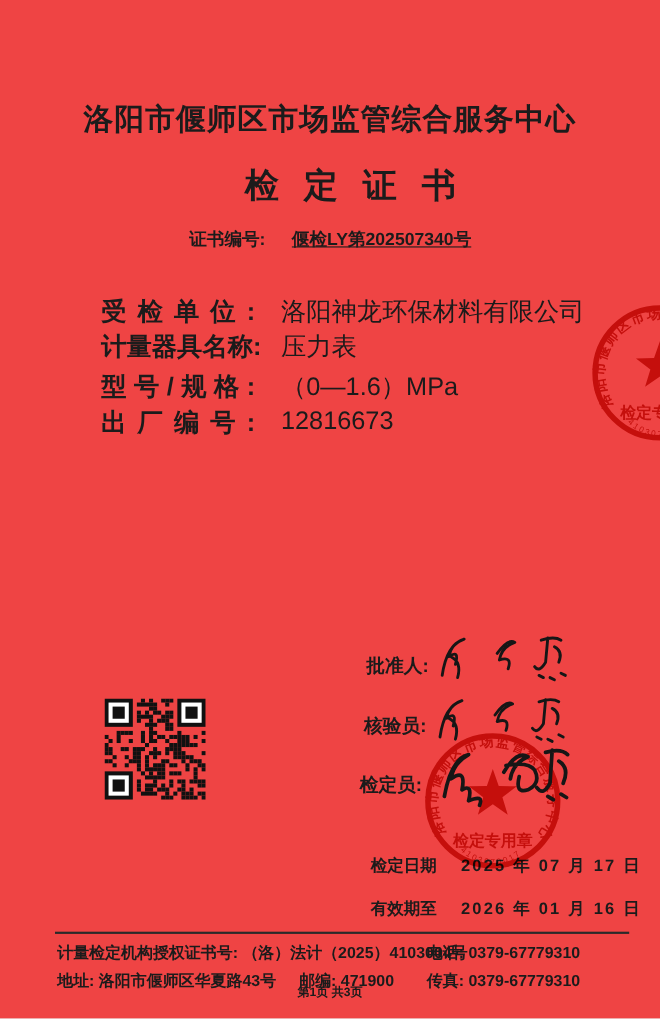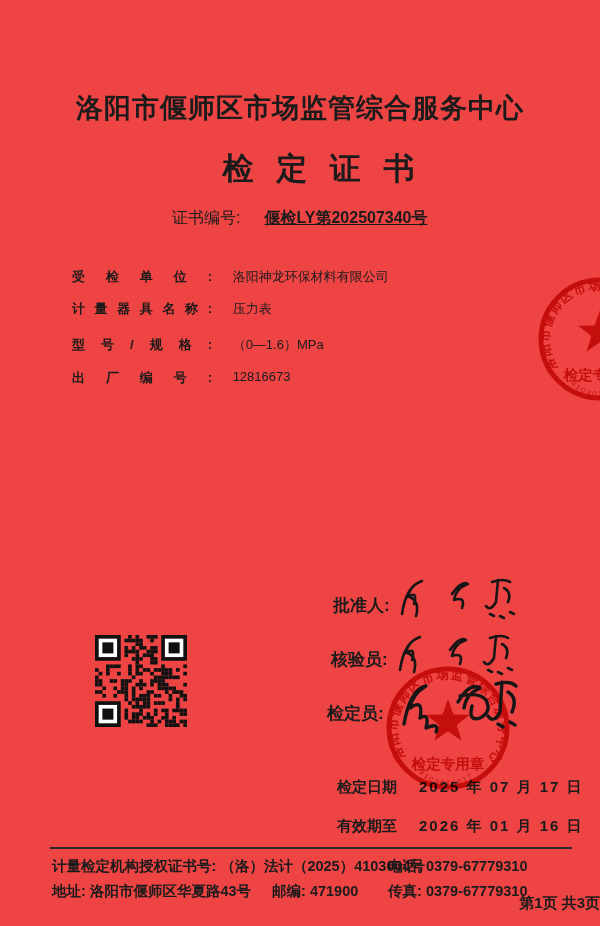--- a/index.html
+++ b/index.html
@@ -2,33 +2,33 @@
 <html><head>
 <meta charset="utf-8">
 <style>
   html,body{margin:0;padding:0;background:#e8e8e8;}
   .page{position:relative;width:600px;height:926px;margin:0 auto;background:#ef4444;
         overflow:hidden;font-family:"Liberation Sans",sans-serif;color:#1b1b1b;}
   .abs{position:absolute;}
   .org-title{top:90px;left:0;width:100%;text-align:center;font-size:27px;font-weight:700;letter-spacing:1px;}
   .doc-title{top:148px;left:0;width:100%;text-align:center;font-size:31px;font-weight:700;letter-spacing:7px;padding-left:22px;}
   .certno-row{top:208px;left:172px;font-size:16px;white-space:nowrap;}
-  .certno-row .lbl{font-weight:400;}
+  .certno-row .lbl{font-weight:700;}
   .certno-row .val{margin-left:24px;font-weight:600;text-decoration:underline;}
-  .field-row{left:72px;font-size:13px;white-space:nowrap;height:22px;}
+  .field-row{left:92px;font-size:23px;white-space:nowrap;height:22px;}
   .field-row .flbl{display:inline-block;width:140px;font-weight:700;
                    text-align:justify;text-align-last:justify;vertical-align:top;}
   .field-row .fval{display:inline-block;margin-left:17px;font-weight:500;}
   .sig-label{font-size:17px;font-weight:700;white-space:nowrap;}
   .sig-svg{position:absolute;}
   .date-row{left:337px;font-size:15px;font-weight:700;white-space:nowrap;}
   .date-row .dval{margin-left:22px;font-weight:600;letter-spacing:2px;}
   .rule{top:847px;left:50px;width:522px;height:2px;background:#2a2a2a;}
   .foot{font-size:14.5px;font-weight:700;white-space:nowrap;}
-  .page-info{top:894px;left:0;width:100%;text-align:right;font-size:15px;font-weight:700;}
+  .page-info{top:894px;left:0;width:100%;text-align:center;font-size:11px;font-weight:700;}
   .stamp{position:absolute;mix-blend-mode:multiply;opacity:.92;}
   .qr{position:absolute;left:95px;top:635px;width:92px;height:92px;}
   .sig-ink{stroke:#161616;fill:none;stroke-linecap:round;stroke-linejoin:round;}
 </style>
 </head>
 <body>
 
 <div class="page">
 
   <div class="abs org-title">洛阳市偃师区市场监管综合服务中心</div>

